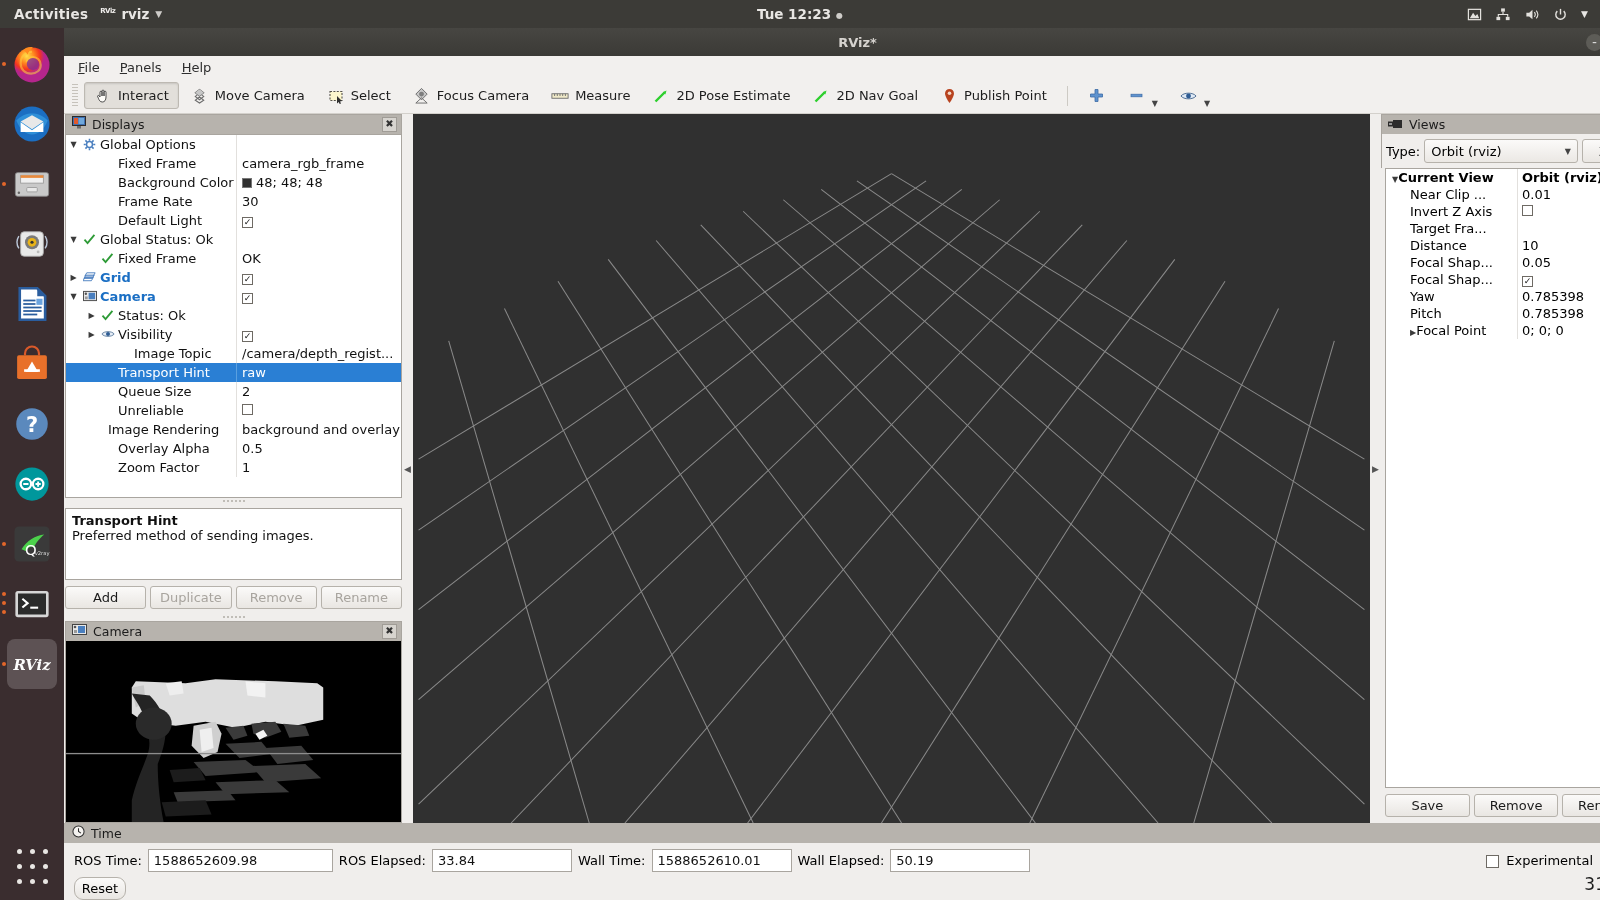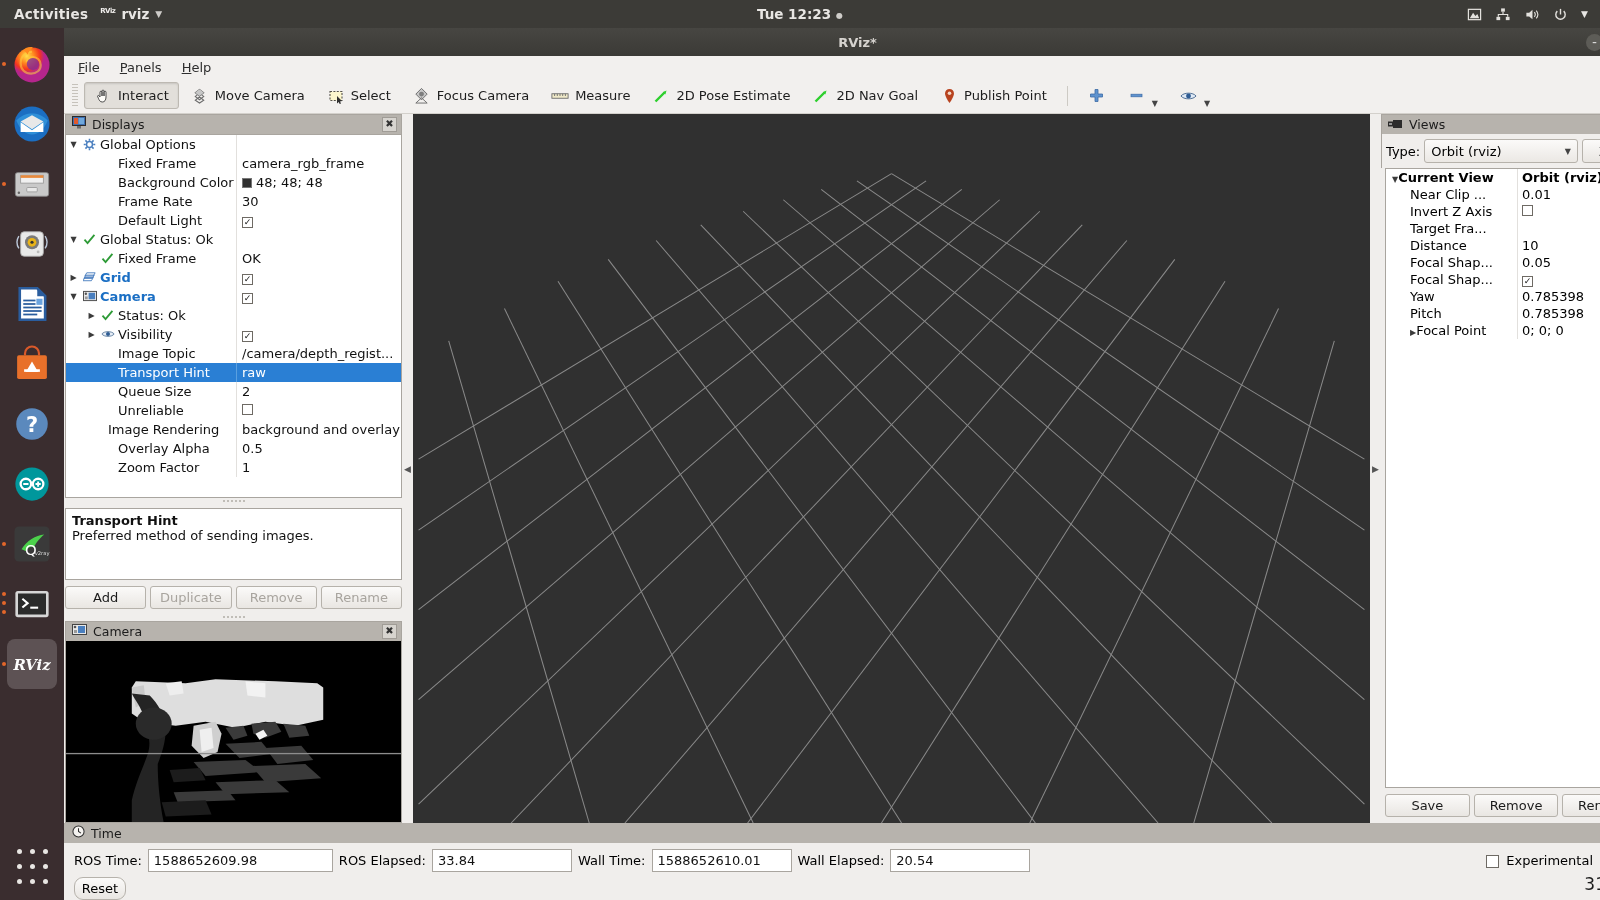--- a/index.html
+++ b/index.html
@@ -591,21 +591,21 @@
                 <svg width="14" height="10" viewBox="0 0 16 10">
                   <path d="M1 5c2.5-3.6 11.5-3.6 14 0-2.5 3.6-11.5 3.6-14 0z" fill="#e6edf6" stroke="#45688f" stroke-width=".9"></path>
                   <circle cx="8" cy="5" r="2.3" fill="#2f5c93"></circle>
                 </svg>
               </span>
               <span class="">Visibility</span>
             </div>
             <div class="tright"><span class="cbx">✓</span></div>
           </div>
           <div class="trow">
-            <div class="tleft" style="padding-left:20px">
+            <div class="tleft" style="padding-left:36px">
               <span class="arrow"></span>
               <span class="ico"></span>
               <span class="">Image Topic</span>
             </div>
             <div class="tright"><span>/camera/depth_regist...</span></div>
           </div>
           <div class="trow sel">
             <div class="tleft" style="padding-left:20px">
               <span class="arrow"></span>
               <span class="ico"></span>
@@ -860,21 +860,21 @@
         <div style="display: flex; align-items: center; gap: 6px;">
           <span>ROS Elapsed:</span>
           <div class="tinput" style="width: 140px;">33.84</div>
         </div>
         <div style="display: flex; align-items: center; gap: 6px;">
           <span>Wall Time:</span>
           <div class="tinput" style="width: 140px;">1588652610.01</div>
         </div>
         <div style="display: flex; align-items: center; gap: 6px;">
           <span>Wall Elapsed:</span>
-          <div class="tinput" style="width: 140px;">20.54</div>
+          <div class="tinput" style="width: 140px;">50.19</div>
         </div>
       </div>
     <div class="resetbtn">Reset</div>
     <div id="fps">31 fps</div>
     <div style="position:absolute; right:58px; top:30px;">
       <label style="display:flex; align-items:center; gap:7px; font-size:13px;">
         <span class="cbx" style="width:13px;height:13px;"></span>
         <span>Experimental</span>
       </label>
     </div>

